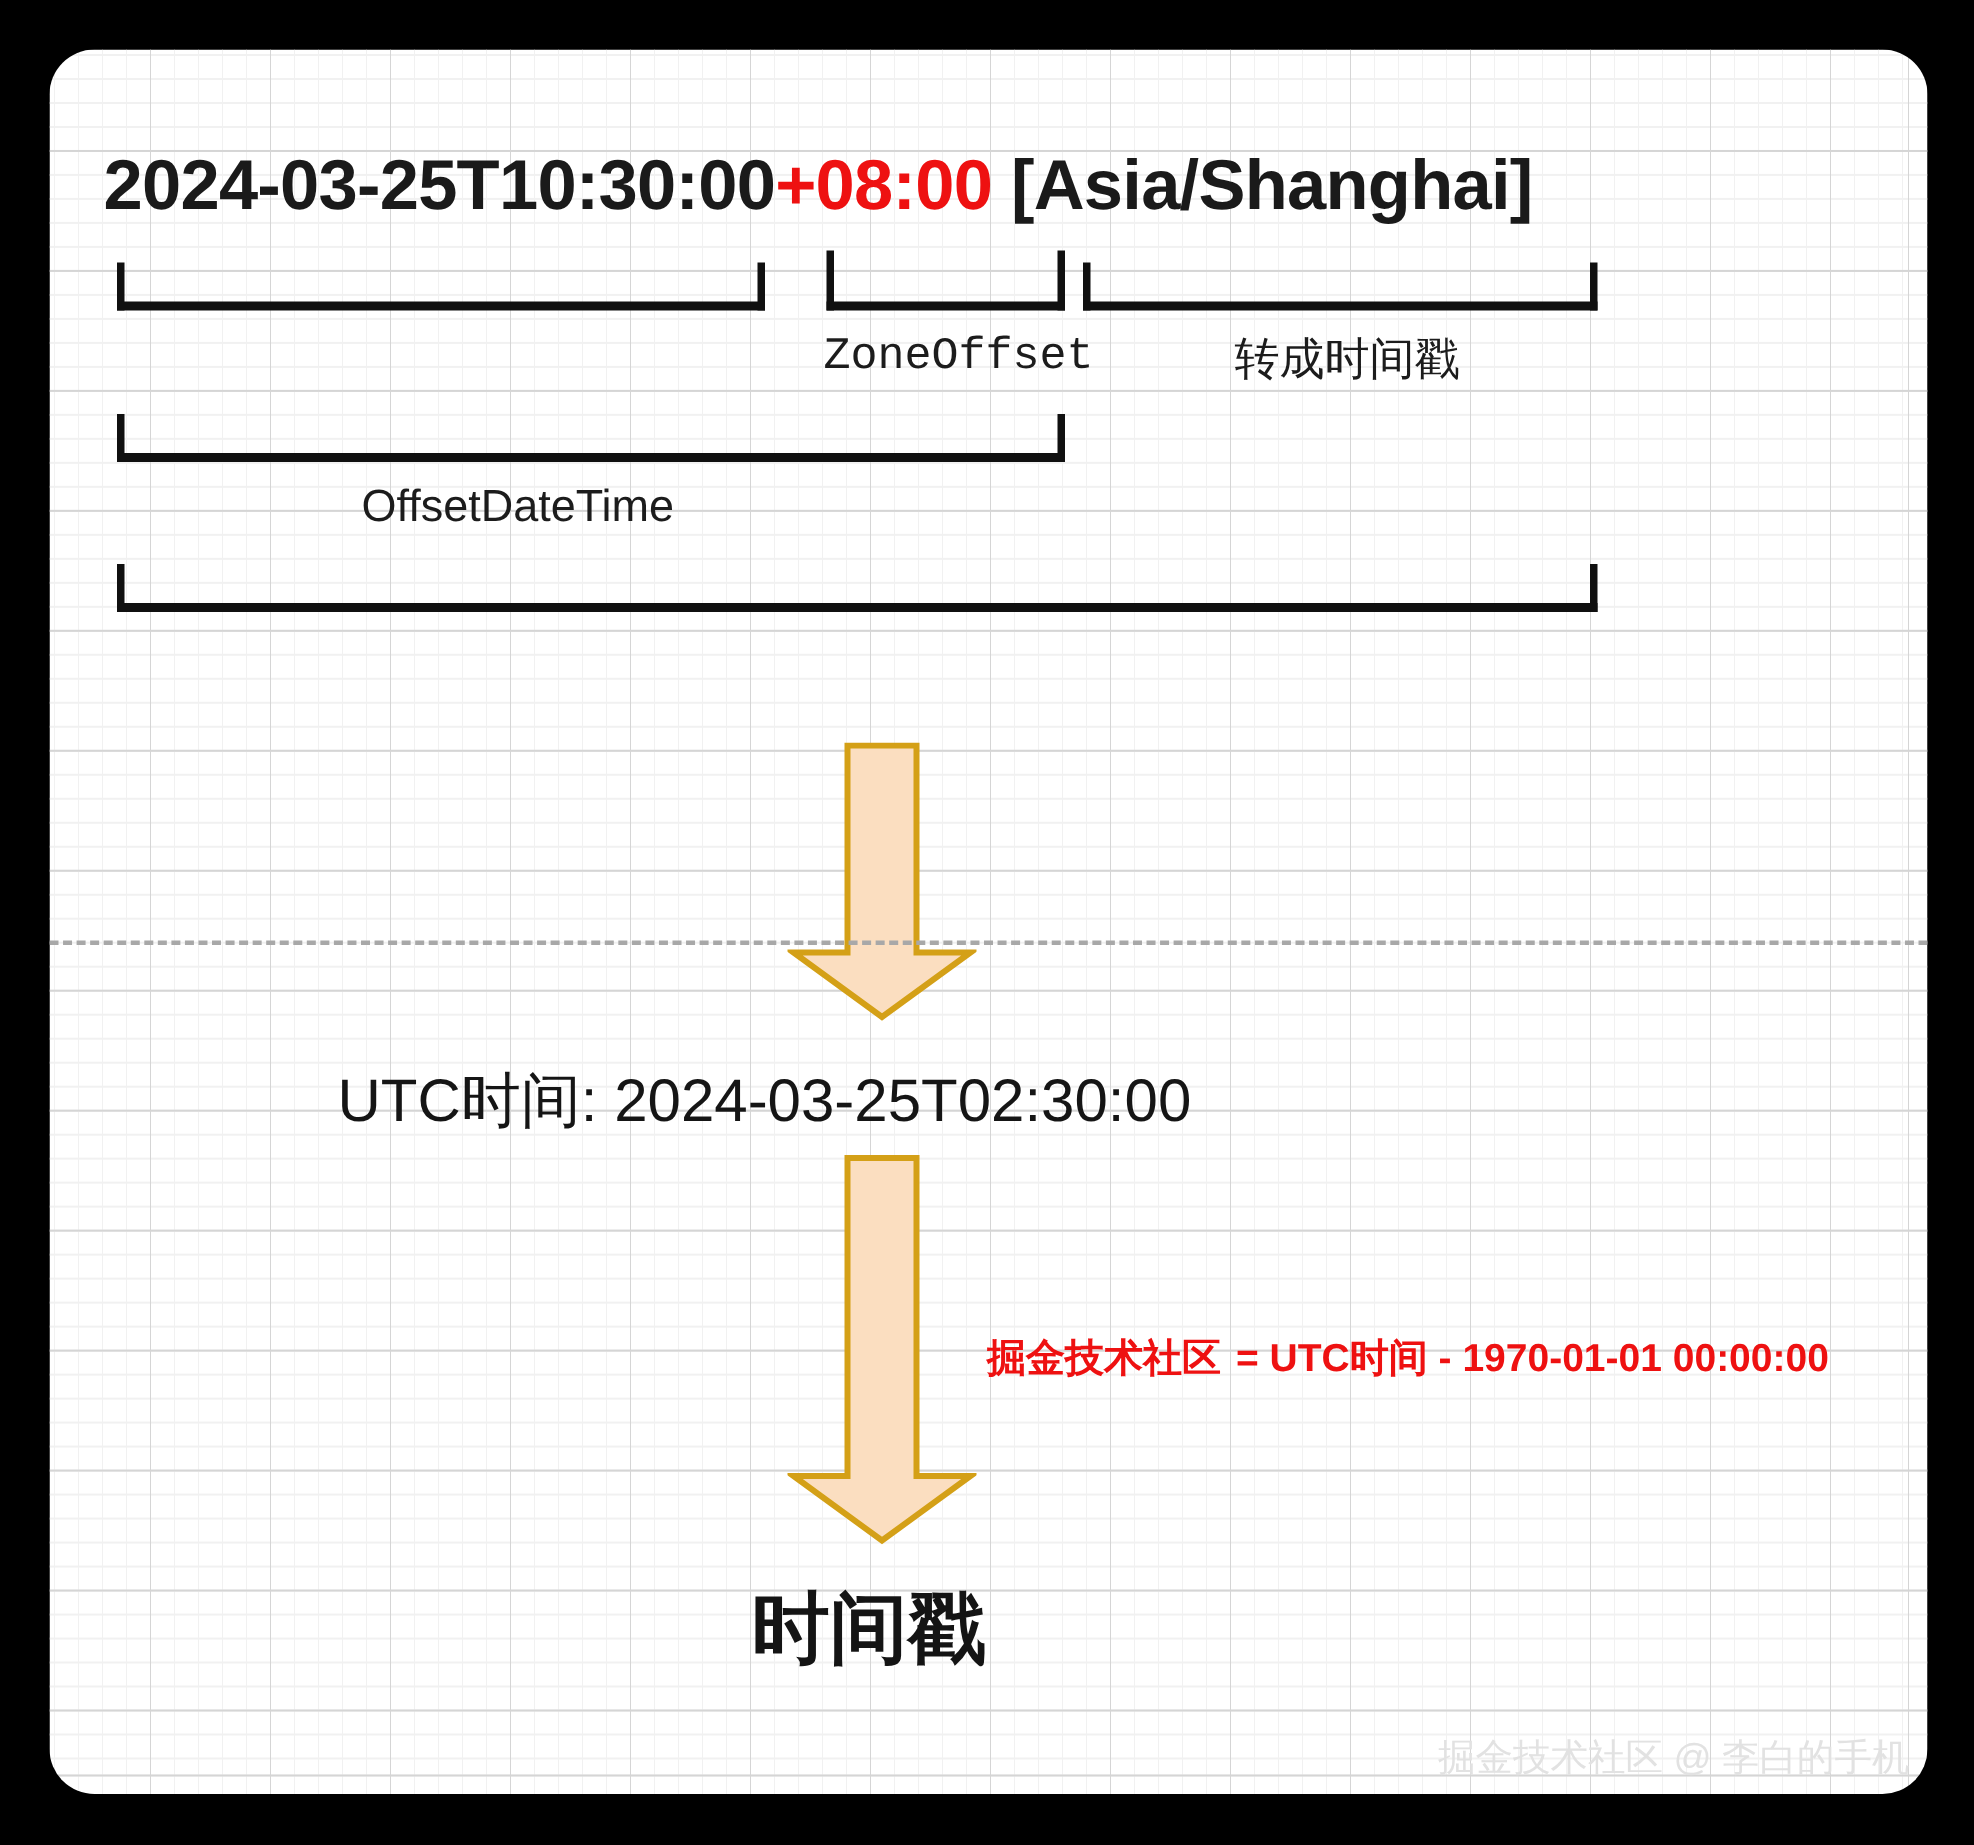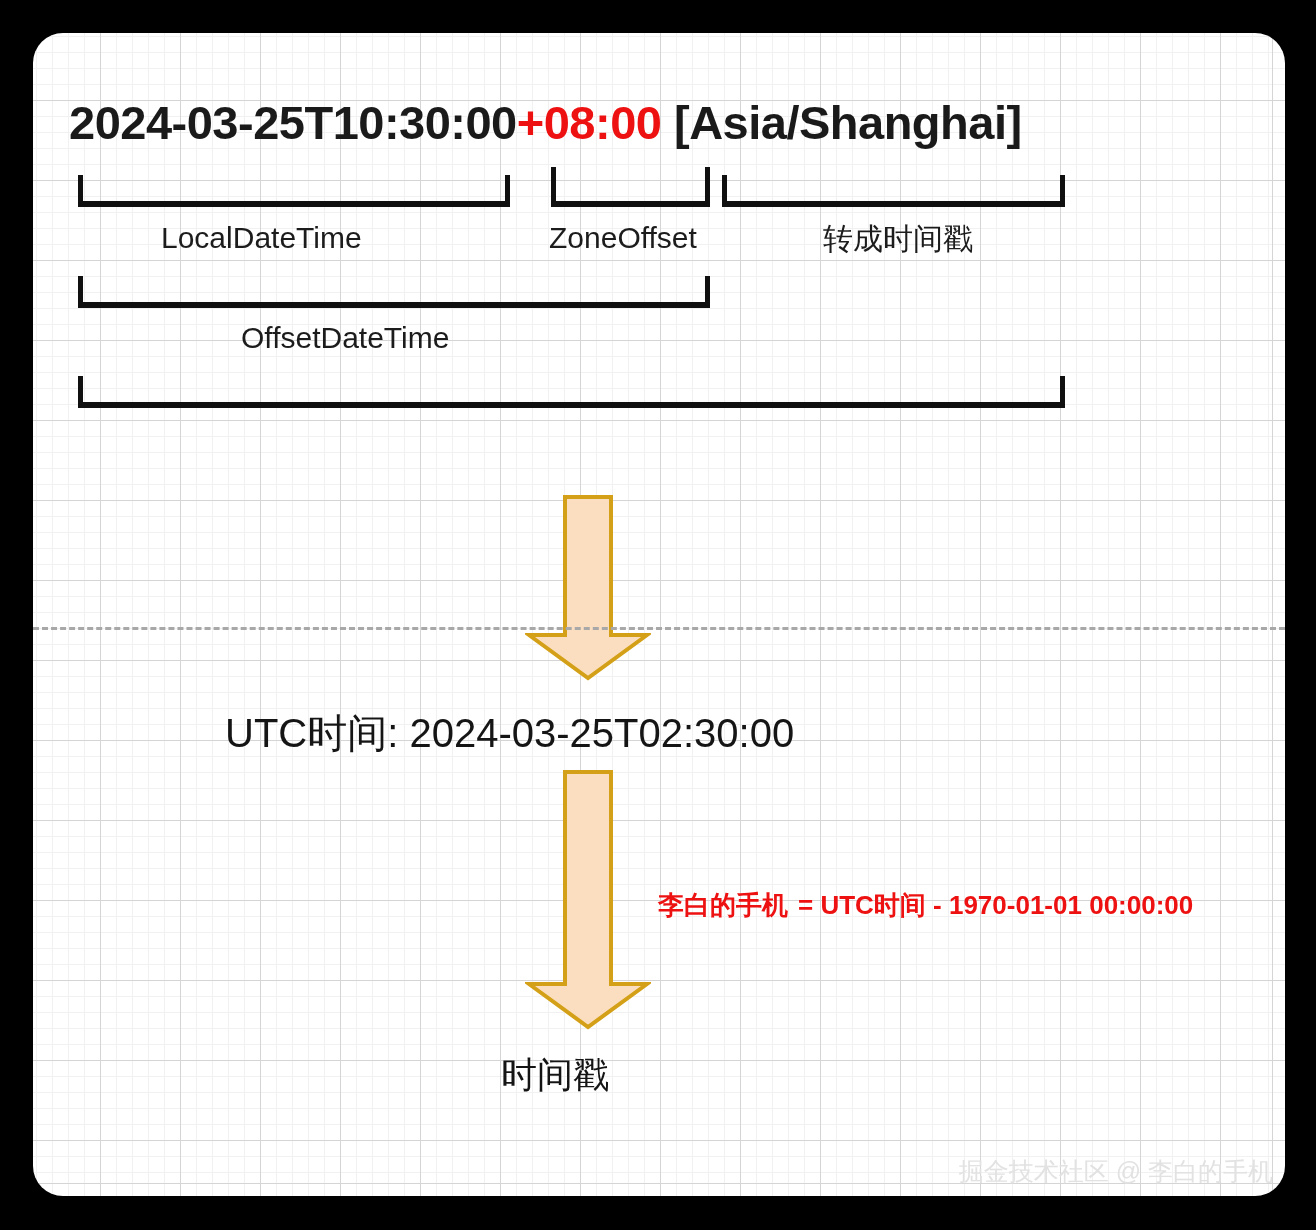--- a/index.html
+++ b/index.html
@@ -89,22 +89,22 @@
   #divider {
     left: 0px;
     top: 594px;
     width: 1252px;
     height: 0;
     border-top: 3px dashed #a8a8a8;
   }
 
   
   #stamp-title {
-    font-size: 36px;
-    font-weight: normal;
+    font-size: 52px;
+    font-weight: bold;
     color: #141414;
     white-space: nowrap;
     text-align: right;
   }
   #stamp-sub {
     font-size: 30px;
     color: #1c1c1c;
     white-space: nowrap;
   }
 
@@ -124,42 +124,41 @@
 
 <div id="canvas">
   <div id="card">
 
     <div class="abs" id="headline"><span>2024-03-25T10:30:00</span><span class="offset">+08:00</span><span class="zone"> [Asia/Shanghai]</span></div>
 
     <div class="abs bracket" style="left:45px; top:142px; width:432px; height:32px;"></div>
     <div class="abs bracket" style="left:518px; top:134px; width:159px; height:40px;"></div>
     <div class="abs bracket" style="left:689px; top:142px; width:343px; height:32px;"></div>
 
-    <div class="abs caption" style="left:128px; top:188px;">LocalDateTime</div>
-    <div class="abs caption" style="left:516px; top:188px;">ZoneOffset</div>
+    <div class="abs caption" style="left:516px; top:188px;font-family:Liberation Mono, monospace;">ZoneOffset</div>
     <div class="abs caption" style="left:790px; top:186px;">转成时间戳</div>
 
     <div class="abs bracket" style="left:45px; top:243px; width:632px; height:32px;"></div>
     <div class="abs caption" style="left:208px; top:288px;">OffsetDateTime</div>
 
     <div class="abs bracket" style="left:45px; top:343px; width:987px; height:32px;"></div>
 
     <svg class="abs" style="left:492px; top:462px;" width="126" height="186" viewBox="0 0 126 186">
       <polygon points="40,2 86,2 86,140 122,140 63,183 4,140 40,140" fill="#fbdec0" stroke="#d4a017" stroke-width="4" stroke-linejoin="miter"></polygon>
     </svg>
 
     <div class="abs" id="divider"></div>
 
 
     <div class="abs statement" style="left:192px; top:673px;">UTC时间: 2024-03-25T02:30:00</div>
 
     <svg class="abs" style="left:492px; top:737px;" width="126" height="260" viewBox="0 0 126 260">
       <polygon points="40,2 86,2 86,214 122,214 63,257 4,214 40,214" fill="#fbdec0" stroke="#d4a017" stroke-width="4" stroke-linejoin="miter"></polygon>
     </svg>
 
-    <div class="abs formula" style="left:625px; top:855px;"><span>李白的手机</span><span style="display:inline-block; width:10px;"></span><span>= UTC时间 - 1970-01-01 00:00:00</span></div>
+    <div class="abs formula" style="left:625px; top:855px;"><span>掘金技术社区</span><span style="display:inline-block; width:10px;"></span><span>= UTC时间 - 1970-01-01 00:00:00</span></div>
 
     <div class="abs" id="stamp-title" style="left:468px; top:1018px;">时间戳</div>
 
     <div class="abs" id="watermark">掘金技术社区 @ 李白的手机</div>
 
   </div>
 </div>
 
 </body></html>

